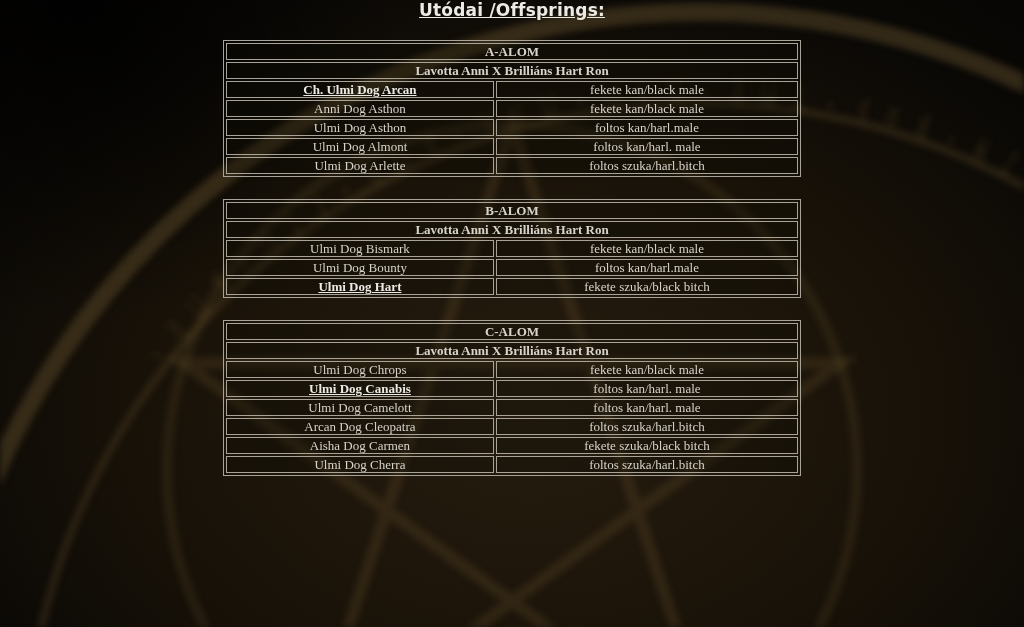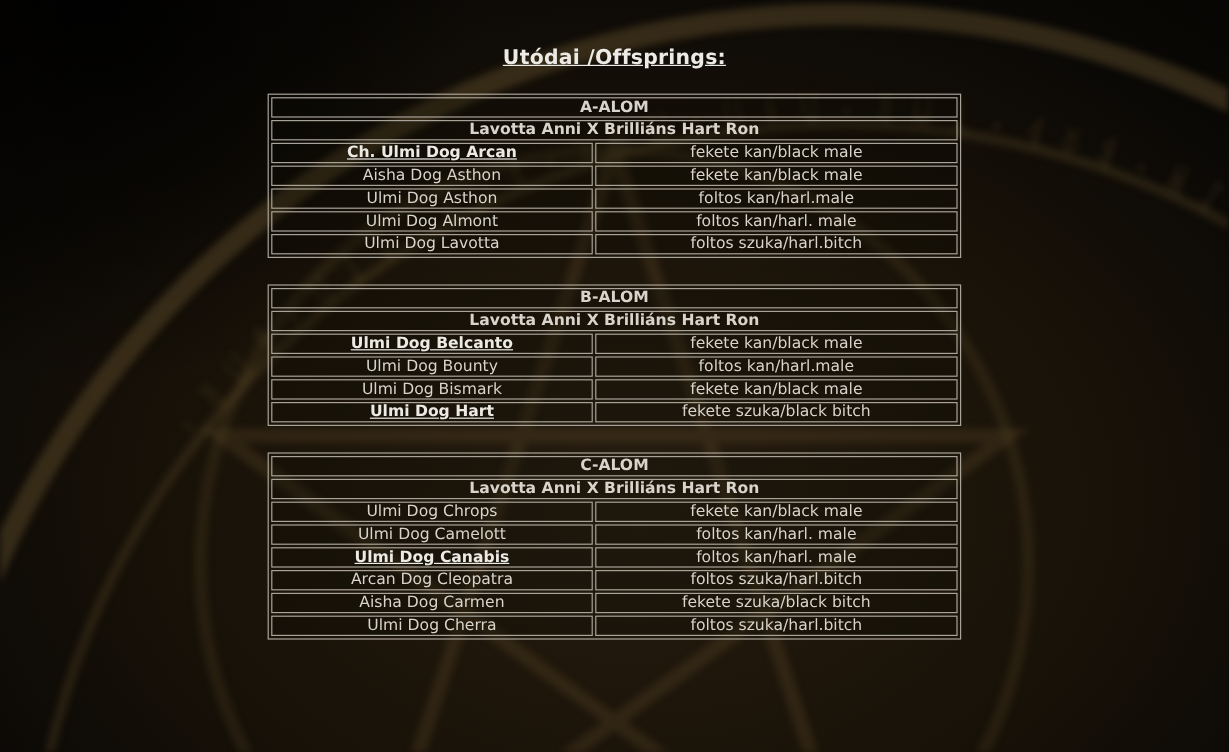--- a/index.html
+++ b/index.html
@@ -16,30 +16,31 @@
   }
   .bg-gradient{
     position:absolute;inset:0;z-index:0;
     background:radial-gradient(ellipse 780px 560px at 52% 66%, #271d10 0%, #191208 48%, #0b0906 80%, #070503 100%);
   }
   .bg-gradient::after{
     content:"";position:absolute;inset:0;
     background:radial-gradient(circle 460px at 8% 0%, rgba(0,0,0,.85), rgba(0,0,0,0) 70%);
   }
   svg.emblem{position:absolute;left:0;top:0;z-index:1;filter:blur(3px);}
-  .content{position:relative;z-index:2;padding-top:38px;}
+  .content{position:relative;z-index:2;}
   .page-title{
     margin:0 0 20px;text-align:center;
     font-size:17px;font-weight:bold;color:var(--text-bright);
     text-decoration:underline;letter-spacing:.2px;
   }
   table.litter{
     width:578px;margin:0 auto 22px;
     border-collapse:separate;border-spacing:2px;
     border:1px solid var(--border);
+    font-family:Liberation Serif, serif;
   }
   table.litter td{
     border:1px solid var(--border);
     background:rgba(12,9,5,.28);
     text-align:center;color:var(--text);
     font-size:13px;line-height:15px;padding:0 3px;
     white-space:nowrap;overflow:hidden;
   }
   td.litter-title{font-size:15px;line-height:17px;font-weight:bold;color:var(--text-bright);}
   td.parents{font-size:16px;line-height:19px;font-weight:bold;color:var(--text-bright);}
@@ -79,81 +80,77 @@
             <td colspan="2" class="litter-title">A-ALOM</td>
           </tr>
           <tr>
             <td colspan="2" class="parents">Lavotta Anni X Brilliáns Hart Ron</td>
           </tr>
           <tr>
             <td class="name-cell"><a class="dog-link" href="#">Ch. Ulmi Dog Arcan</a></td>
             <td class="desc-cell">fekete kan/black male</td>
           </tr>
           <tr>
-            <td class="name-cell"><span>Aisha Dog Asthon</span></td>
+            <td class="name-cell"><span>Anni Dog Asthon</span></td>
             <td class="desc-cell">fekete kan/black male</td>
           </tr>
           <tr>
             <td class="name-cell"><span>Ulmi Dog Asthon</span></td>
             <td class="desc-cell">foltos kan/harl.male</td>
           </tr>
           <tr>
             <td class="name-cell"><span>Ulmi Dog Almont</span></td>
             <td class="desc-cell">foltos kan/harl. male</td>
           </tr>
           <tr>
-            <td class="name-cell"><span>Ulmi Dog Lavotta</span></td>
+            <td class="name-cell"><span>Ulmi Dog Arlette</span></td>
             <td class="desc-cell">foltos szuka/harl.bitch</td>
           </tr>
         </tbody>
       </table>
       <table class="litter">
         <tbody>
           <tr>
             <td colspan="2" class="litter-title">B-ALOM</td>
           </tr>
           <tr>
             <td colspan="2" class="parents">Lavotta Anni X Brilliáns Hart Ron</td>
           </tr>
           <tr>
-            <td class="name-cell"><a class="dog-link" href="#">Ulmi Dog Belcanto</a></td>
+            <td class="name-cell"><span>Ulmi Dog Bismark</span></td>
             <td class="desc-cell">fekete kan/black male</td>
           </tr>
           <tr>
             <td class="name-cell"><span>Ulmi Dog Bounty</span></td>
             <td class="desc-cell">foltos kan/harl.male</td>
-          </tr>
-          <tr>
-            <td class="name-cell"><span>Ulmi Dog Bismark</span></td>
-            <td class="desc-cell">fekete kan/black male</td>
           </tr>
           <tr>
             <td class="name-cell"><a class="dog-link" href="#">Ulmi Dog Hart</a></td>
             <td class="desc-cell">fekete szuka/black bitch</td>
           </tr>
         </tbody>
       </table>
       <table class="litter">
         <tbody>
           <tr>
             <td colspan="2" class="litter-title">C-ALOM</td>
           </tr>
           <tr>
             <td colspan="2" class="parents">Lavotta Anni X Brilliáns Hart Ron</td>
           </tr>
           <tr>
             <td class="name-cell"><span>Ulmi Dog Chrops</span></td>
             <td class="desc-cell">fekete kan/black male</td>
           </tr>
           <tr>
-            <td class="name-cell"><span>Ulmi Dog Camelott</span></td>
+            <td class="name-cell"><a class="dog-link" href="#">Ulmi Dog Canabis</a></td>
             <td class="desc-cell">foltos kan/harl. male</td>
           </tr>
           <tr>
-            <td class="name-cell"><a class="dog-link" href="#">Ulmi Dog Canabis</a></td>
+            <td class="name-cell"><span>Ulmi Dog Camelott</span></td>
             <td class="desc-cell">foltos kan/harl. male</td>
           </tr>
           <tr>
             <td class="name-cell"><span>Arcan Dog Cleopatra</span></td>
             <td class="desc-cell">foltos szuka/harl.bitch</td>
           </tr>
           <tr>
             <td class="name-cell"><span>Aisha Dog Carmen</span></td>
             <td class="desc-cell">fekete szuka/black bitch</td>
           </tr>

